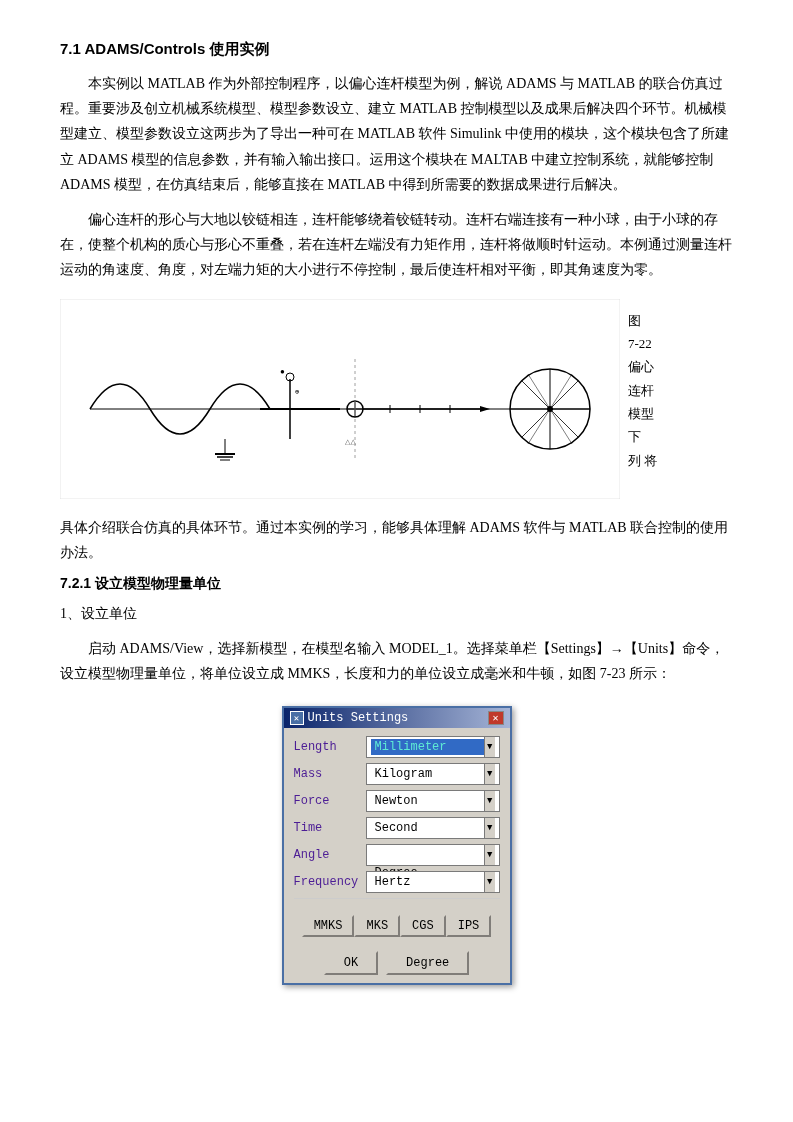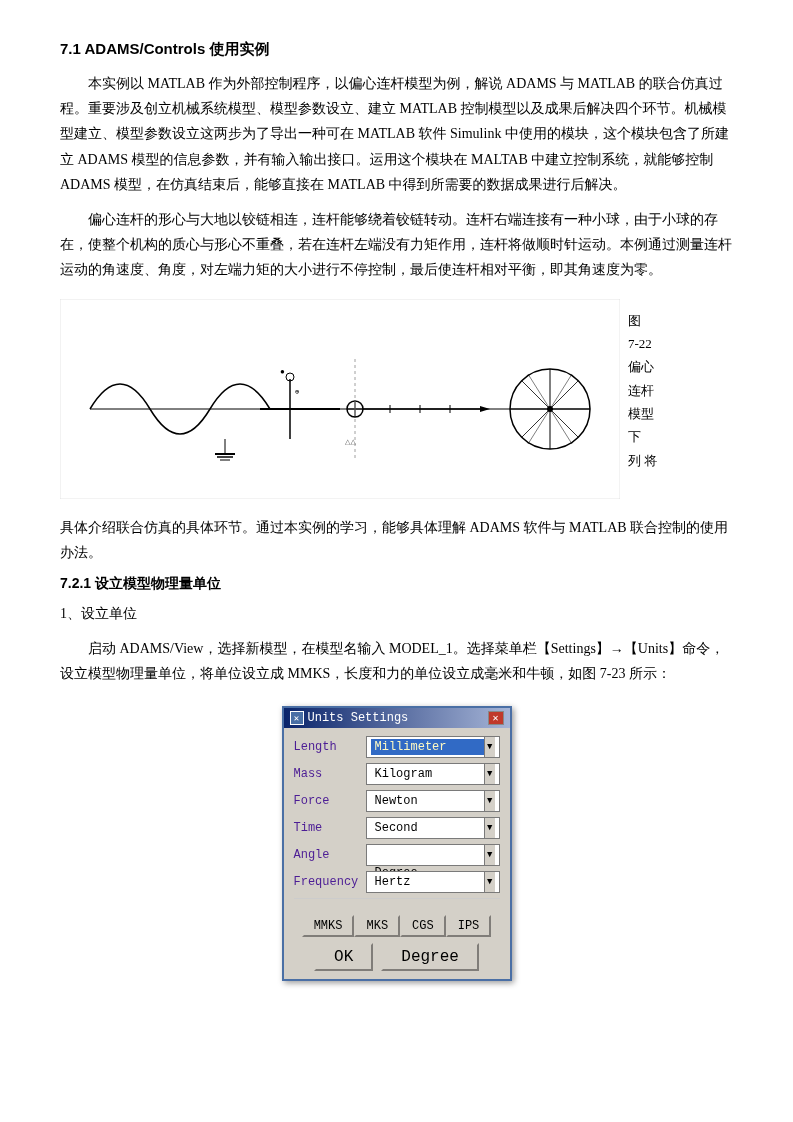--- a/index.html
+++ b/index.html
@@ -131,21 +131,21 @@
       border: 1px solid #7a7a7a;
       font-size: 12px;
       display: flex;
       align-items: center;
       justify-content: space-between;
       padding: 0 4px;
       position: relative;
     }
     .dialog-select-highlighted {
       background: #316ac5;
-      color: #fef9c3;
+      color: #5eead4;
     }
     .dialog-select-arrow {
       font-size: 9px;
       color: #000;
       background: #d4d0c8;
       border-left: 1px solid #7a7a7a;
       height: 100%;
       display: flex;
       align-items: center;
       padding: 0 2px;
@@ -167,24 +167,25 @@
     }
     .dialog-ok-cancel {
       display: flex;
       justify-content: center;
       gap: 8px;
       margin-top: 6px;
     }
     .dialog-ok-btn {
       background: #d4d0c8;
       border: 2px outset #d4d0c8;
-      font-size: 16px;
+      font-size: 12px;
       font-family: "Courier New", monospace;
       padding: 3px 18px;
       cursor: pointer;
+      margin-top: 8px;
     }
     hr.divider {
       border: none;
       border-top: 1px solid #ccc;
       margin: 4px 0;
     }
   </style>
 </head>
 <body>
 

